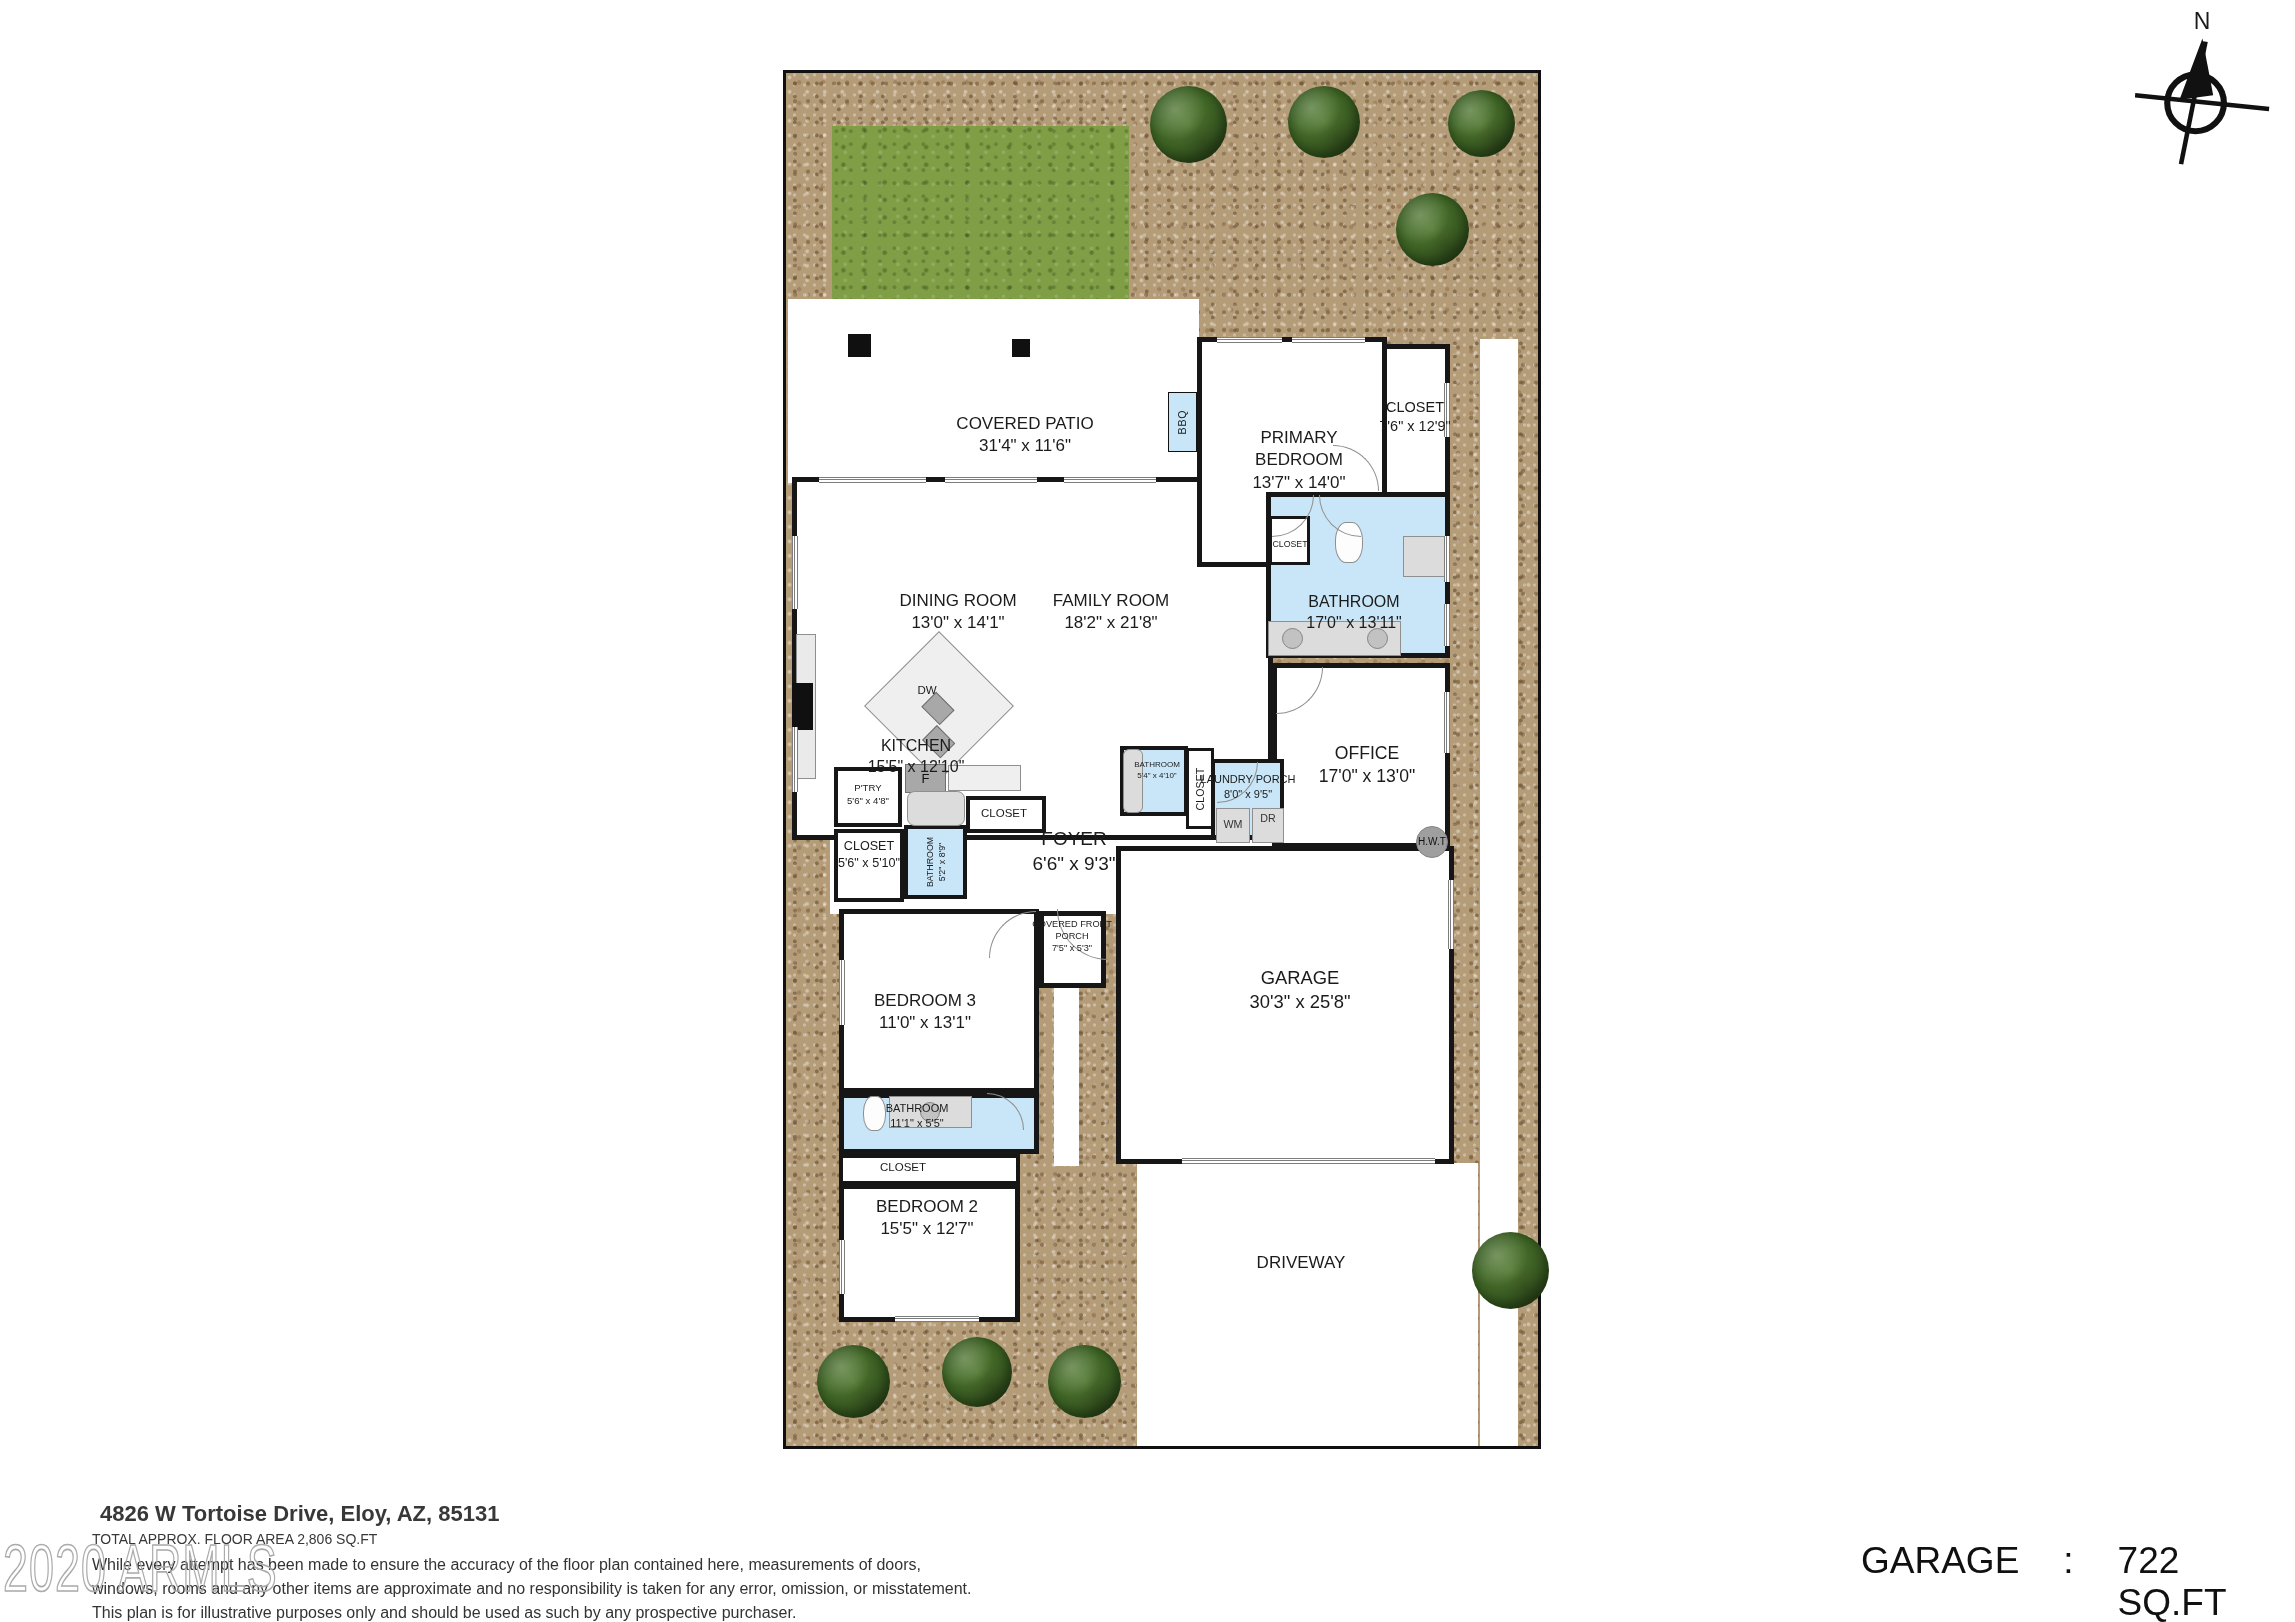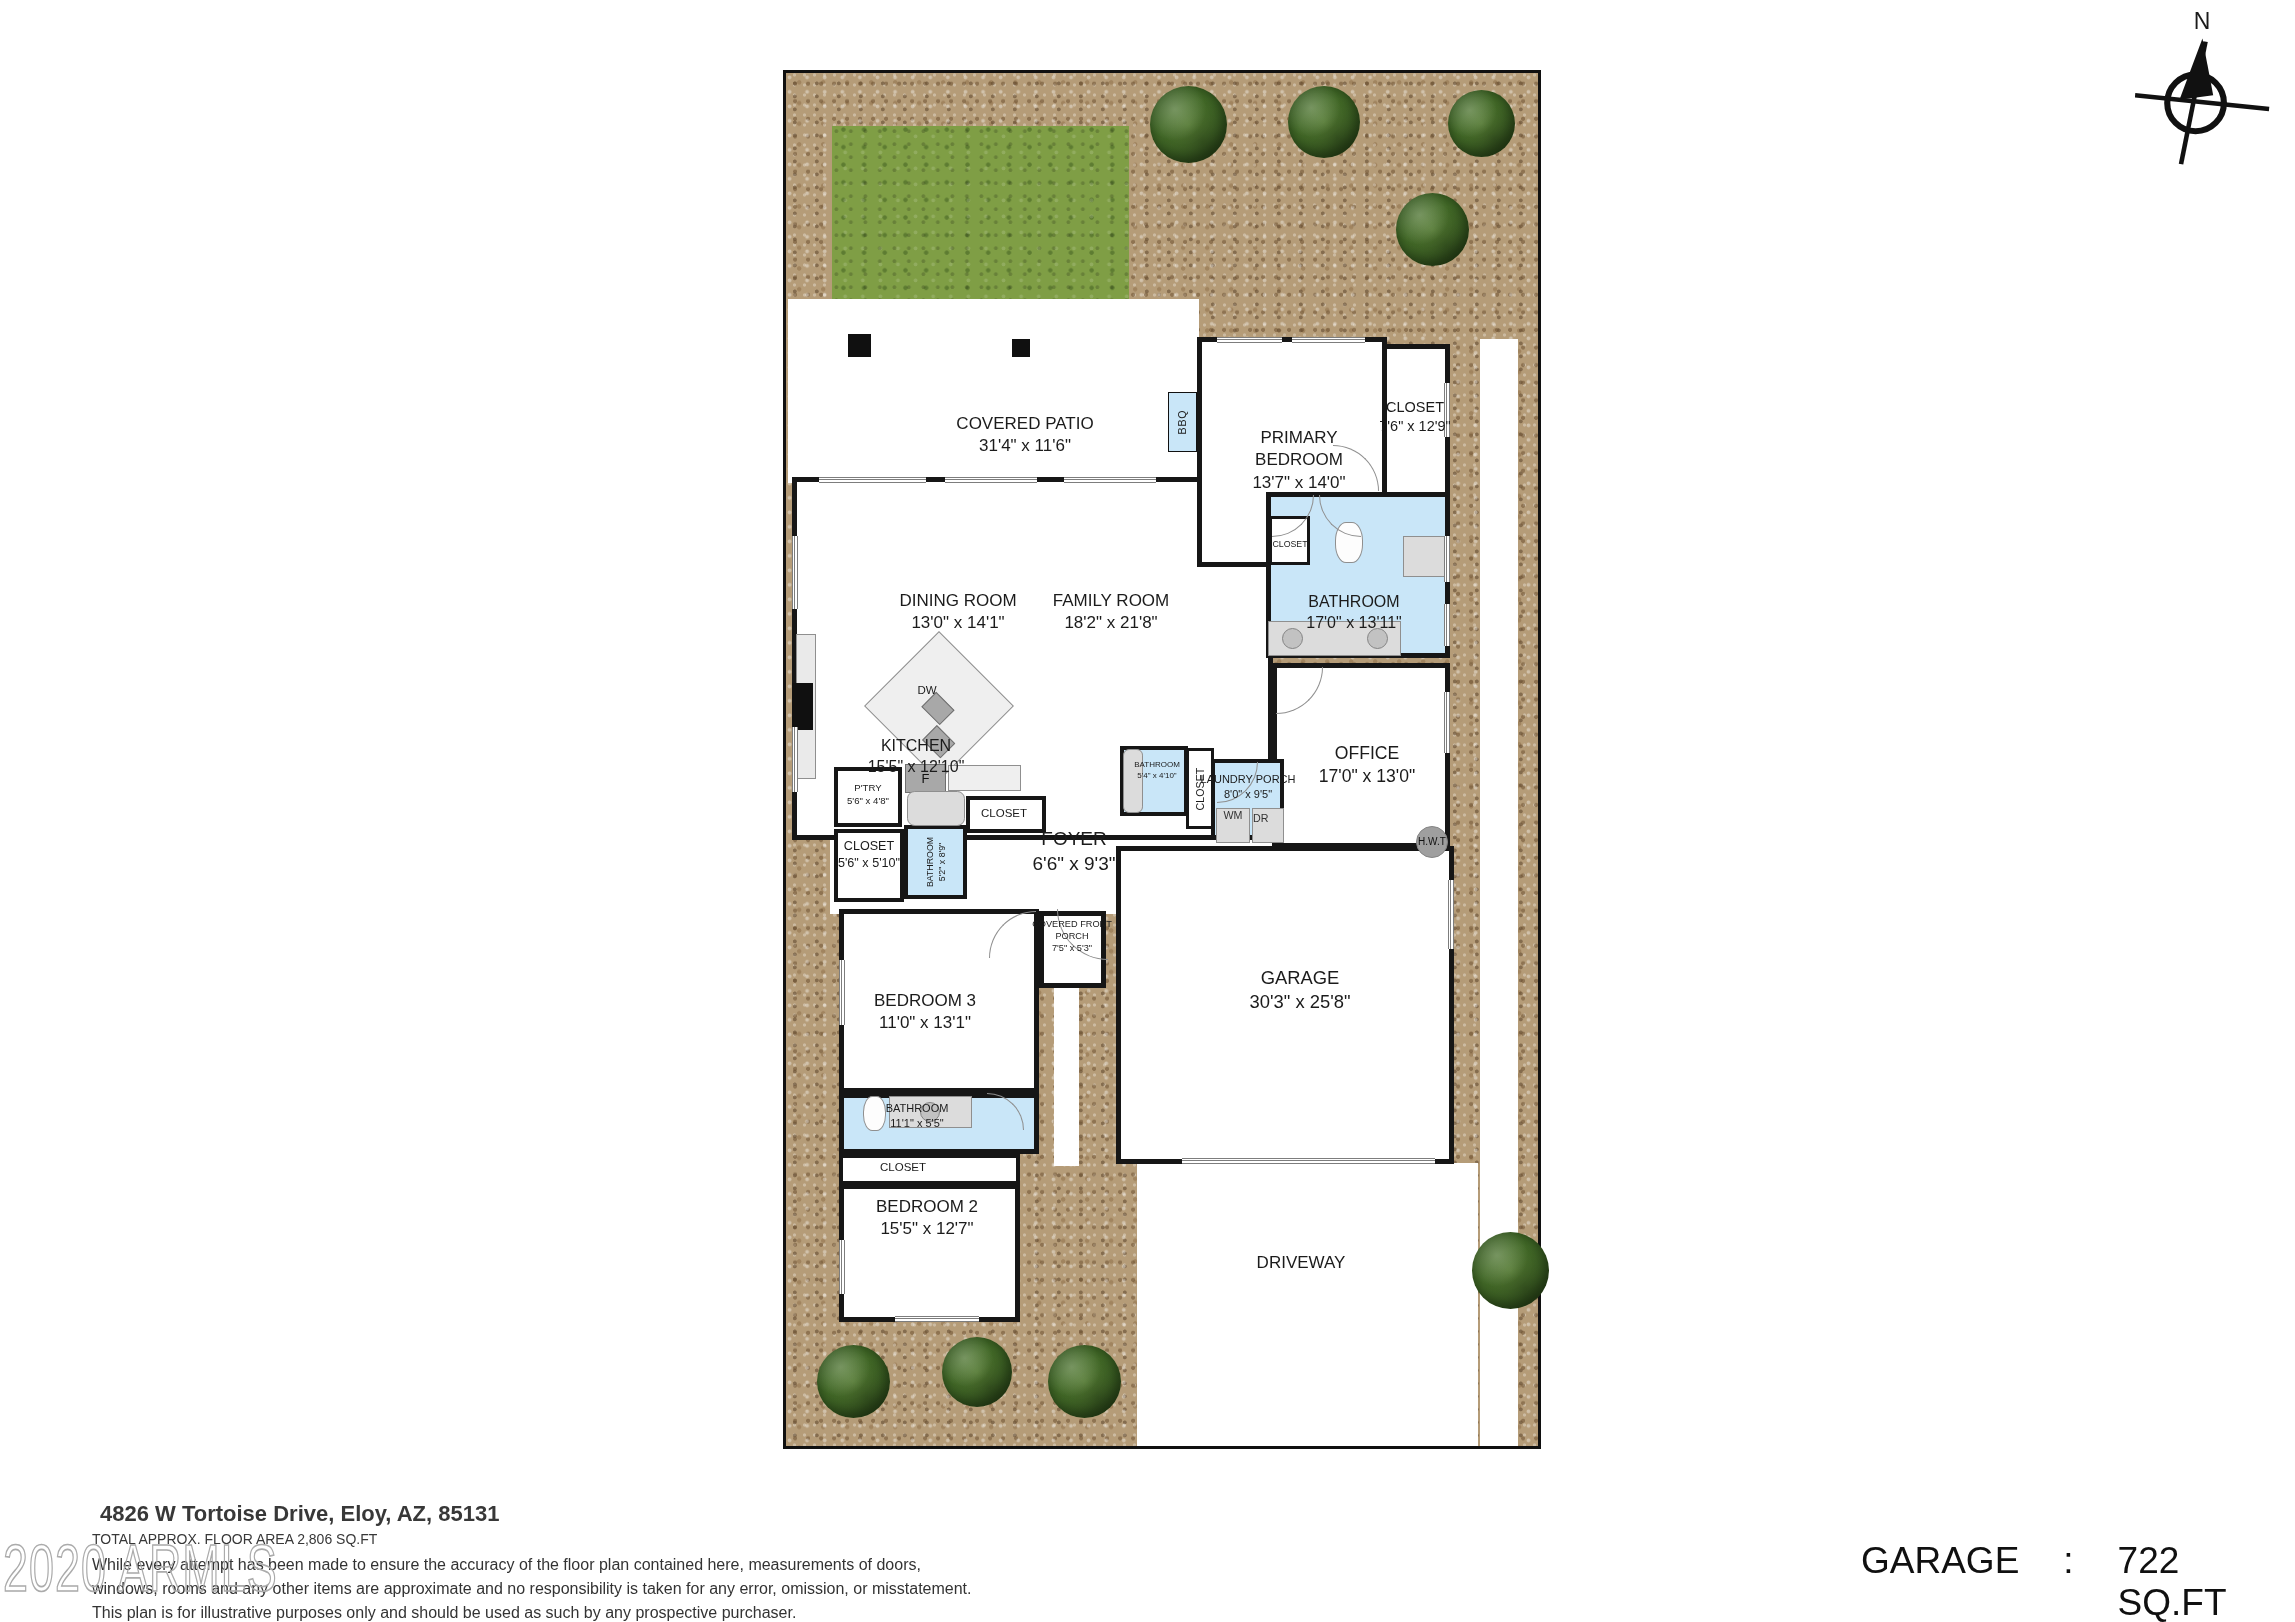--- a/index.html
+++ b/index.html
@@ -110,23 +110,23 @@
   </div>
   <div class="fix" style="left:948px;top:765px;width:73px;height:26px;background:#efefef;"></div>
 
   <div class="toilet" style="left:1335px;top:522px;width:27.5px;height:41px;"></div>
   <div class="fix" style="left:1403px;top:536px;width:44px;height:41px;"></div>
   <div class="fix" style="left:1268px;top:621px;width:133px;height:35px;"></div>
   <div class="circle" style="left:1282px;top:628px;width:21.4px;height:21.4px;"></div>
   <div class="circle" style="left:1367px;top:628px;width:21.4px;height:21.4px;"></div>
 
   <div class="fix" style="left:1216px;top:808px;width:34px;height:35px;display:flex;align-items:flex-start;justify-content:center;">
-    <span style="font-size:10.7px;color:#333;margin-top:0;">WM</span>
-  </div>
-  <div class="fix" style="left:1252px;top:808px;width:32px;height:35px;display:flex;align-items:flex-start;">
+    <span style="font-size:10.7px;color:#333;margin-top:9px;">WM</span>
+  </div>
+  <div class="fix" style="left:1252px;top:808px;width:32px;height:35px;display:flex;align-items:flex-start;justify-content:center;">
     <span style="font-size:10.7px;color:#333;margin-top:3.1px;">DR</span>
   </div>
 
   <div class="circle" style="left:1416px;top:826px;width:32px;height:32px;background:#9f9f9f;"></div>
   <div class="lbl" style="left:1432px;top:842px;font-size:10px;color:#111;">H.W.T</div>
 
   <div class="fix" style="left:1123px;top:749px;width:20px;height:64px;border-radius:6.1px;"></div>
   <div class="fix" style="left:907px;top:791px;width:58px;height:35px;border-radius:7.7px;"></div>
   <div class="toilet" style="left:863px;top:1096px;width:23px;height:35px;"></div>
   <div class="fix" style="left:889px;top:1096px;width:83px;height:32px;"></div>

